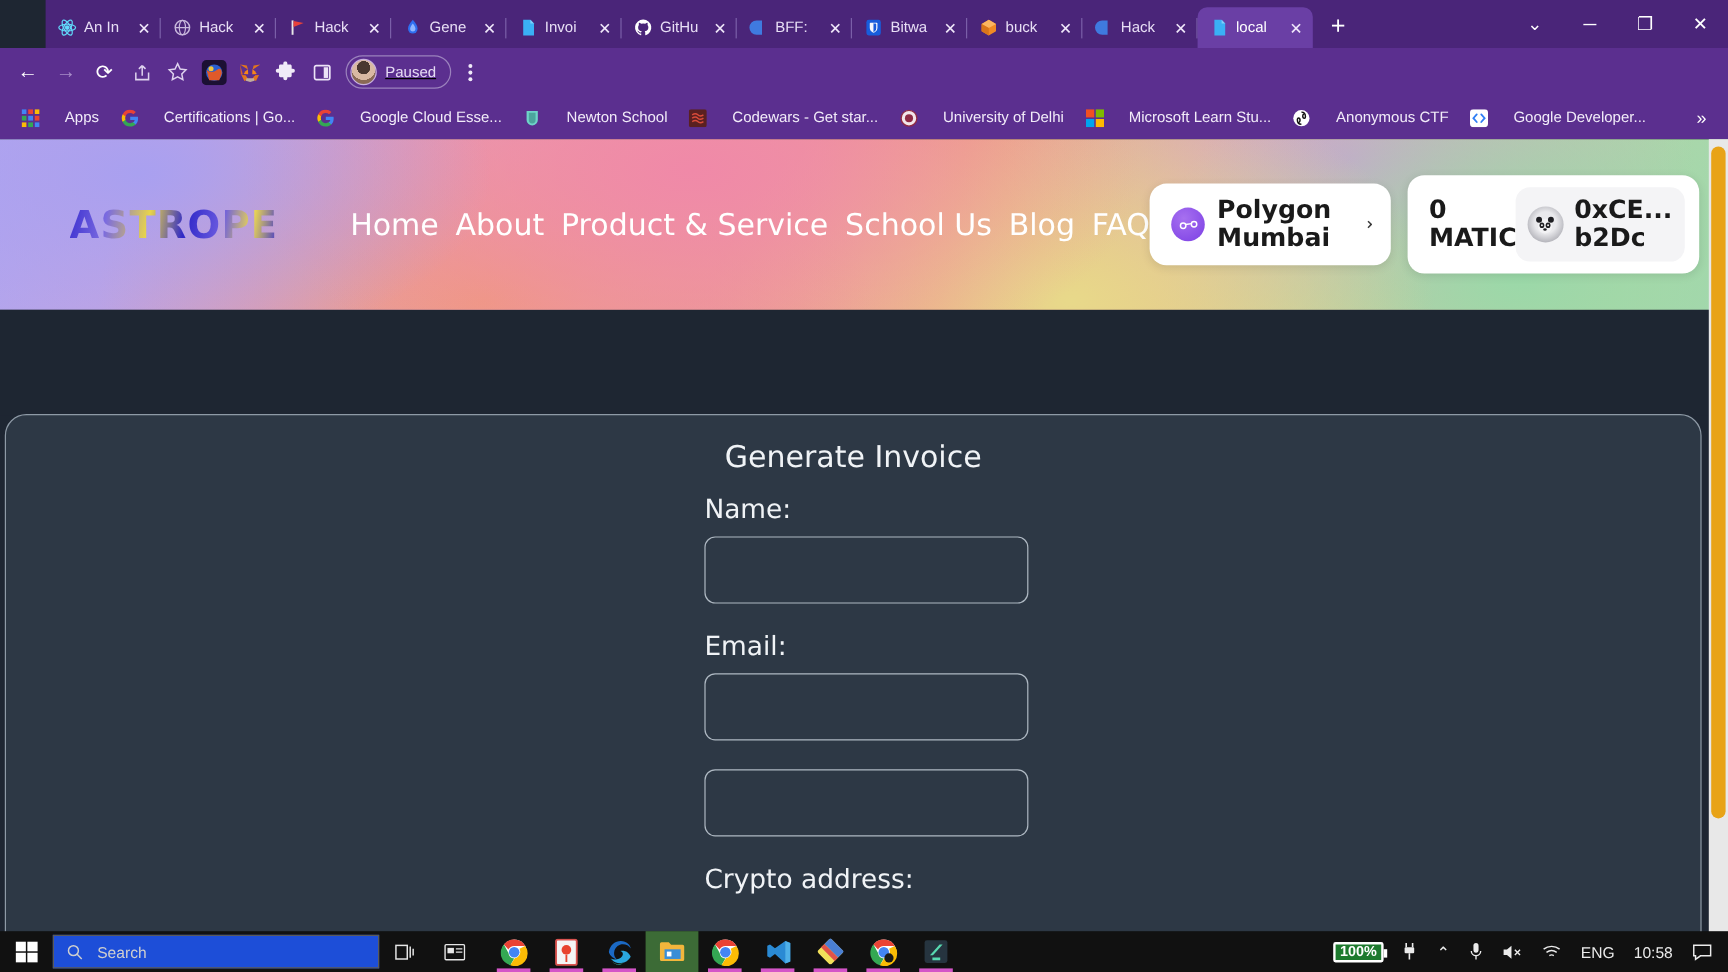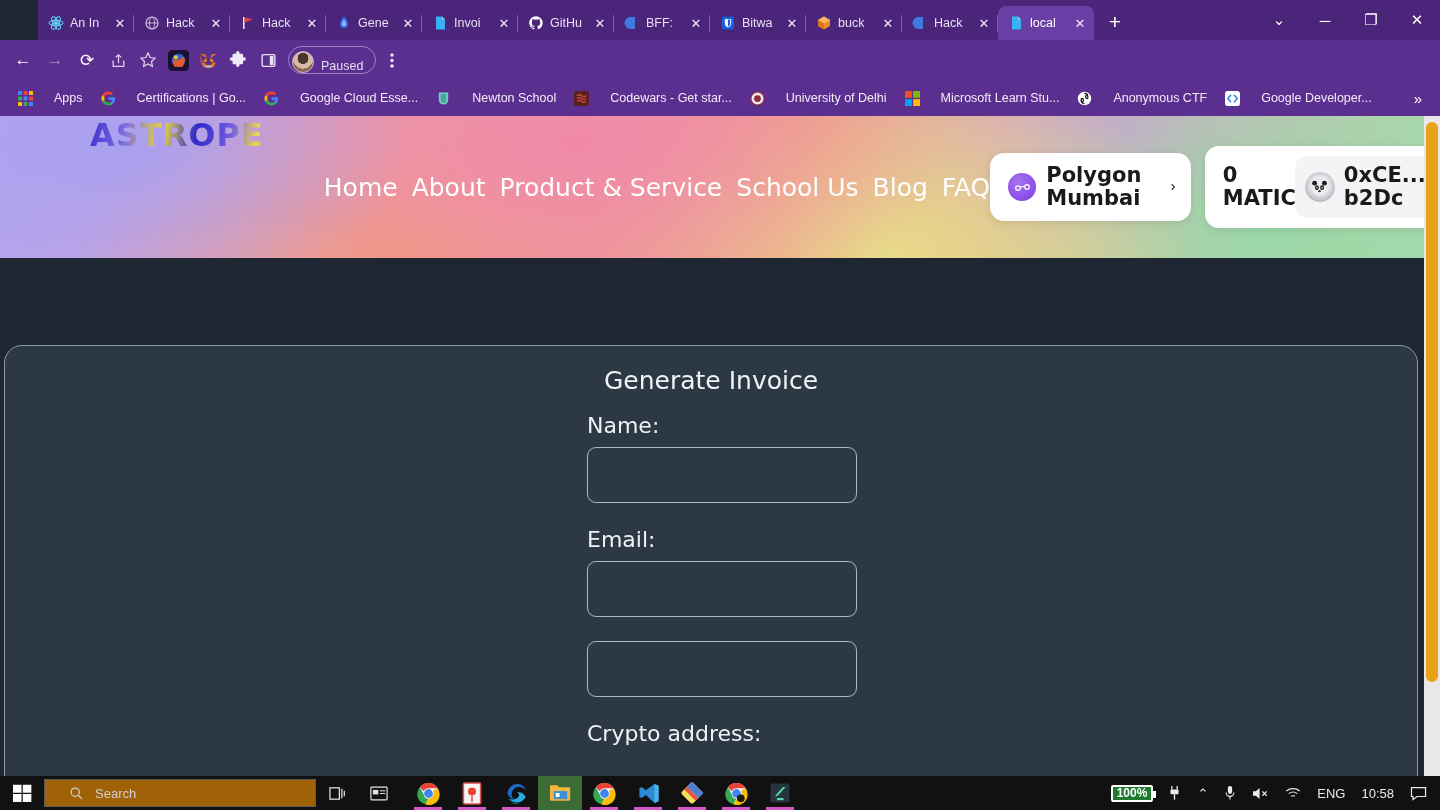--- a/index.html
+++ b/index.html
@@ -66,23 +66,23 @@
     display: flex; align-items: center; padding: 0 12px; gap: 9px;
     margin: 0 8px; min-width: 0;
   }
   .urltext { font-size: 14px; color: #ffffff; white-space: nowrap; }
   .urltext .dimpart { color: #bba6d4; }
   .tb-icon {
     width: 28px; height: 28px; display: flex; align-items: center;
     justify-content: center; flex: 0 0 auto;
   }
   .profile-pill {
-    display: flex; align-items: flex-end; gap: 7px; height: 28px;
+    display: flex; align-items: center; gap: 7px; height: 28px;
     border: 1px solid #9b82bd; border-radius: 14px; padding: 0 12px 0 3px;
-    margin-left: 4px; flex: 0 0 auto;
+    margin-left: 4px; flex: 0 0 auto; text-decoration: underline;
   }
   .profile-pill .pavatar {
     width: 22px; height: 22px; border-radius: 50%;
     background: radial-gradient(circle at 50% 32%, #4a3830 0 32%, #d9b9a3 33% 60%, #8a6a55 61%);
     border: 1px solid #c9b2e0;
   }
   .profile-pill .plabel { font-size: 12.5px; color: #e6dcf4; }
 
   .bookmarks {
     height: 36px; background: #5b2f8f; display: flex; align-items: center;
@@ -105,21 +105,21 @@
   .site-header {
     height: 142px; position: relative;
     background:
       radial-gradient(ellipse 420px 220px at 8% 20%, #a9a0f0 0%, rgba(169,160,240,0) 70%),
       radial-gradient(ellipse 520px 260px at 40% 18%, #f089a8 0%, rgba(240,137,168,0) 72%),
       radial-gradient(ellipse 460px 300px at 28% 95%, #ef9b7e 0%, rgba(239,155,126,0) 70%),
       radial-gradient(ellipse 420px 260px at 62% 95%, #e8d98a 0%, rgba(232,217,138,0) 72%),
       radial-gradient(ellipse 420px 300px at 88% 78%, #9ad9a8 0%, rgba(154,217,168,0) 72%),
       radial-gradient(ellipse 400px 240px at 78% 12%, #d49ad6 0%, rgba(212,154,214,0) 72%),
       linear-gradient(100deg, #b3a6ee 0%, #e79ec0 30%, #ef9a86 55%, #d9cf90 75%, #a7d7b0 100%);
-    display: flex; padding: 0 88px 0 90px;
+    display: flex; align-items: center; padding: 0 88px 0 58px;
   }
   .logo {
     font-family: "DejaVu Sans", sans-serif; font-size: 32px; font-weight: 700;
     letter-spacing: 1px; flex: 0 0 auto;
     background: linear-gradient(100deg, #3b2fd0 0%, #7a6ae0 18%, #e8d44a 38%,
                 #2f28c8 55%, #6c5ce0 72%, #edd94f 86%, #3a2fd2 100%);
     -webkit-background-clip: text; background-clip: text; color: transparent;
     -webkit-text-fill-color: transparent;
   }
   .nav { display: flex; align-items: center; gap: 14px; margin-left: 60px; flex: 0 0 auto; }
@@ -203,22 +203,22 @@
   
   .taskbar {
     position: absolute; left: 0; bottom: 0; width: 1440px; height: 34px;
     background: #111111; display: flex; align-items: center;
   }
   .winlogo {
     width: 44px; height: 34px; display: flex; align-items: center;
     justify-content: center;
   }
   .searchbox {
-    width: 272px; height: 28px; background: #a16207; border: 1px solid #5a5a5a;
-    display: flex; align-items: center; gap: 11px; padding: 0 24px;
+    width: 272px; height: 28px; background: #1d4ed8; border: 1px solid #5a5a5a;
+    display: flex; align-items: center; gap: 11px; padding: 0 10px;
     color: #cfcfcf; font-size: 13px;
   }
   .tb-sys {
     width: 42px; height: 34px; display: flex; align-items: center;
     justify-content: center; color: #e6e6e6;
   }
   .tasks { display: flex; align-items: center; height: 34px; margin-left: 6px; }
   .task {
     width: 44px; height: 34px; display: flex; align-items: center;
     justify-content: center; position: relative;

